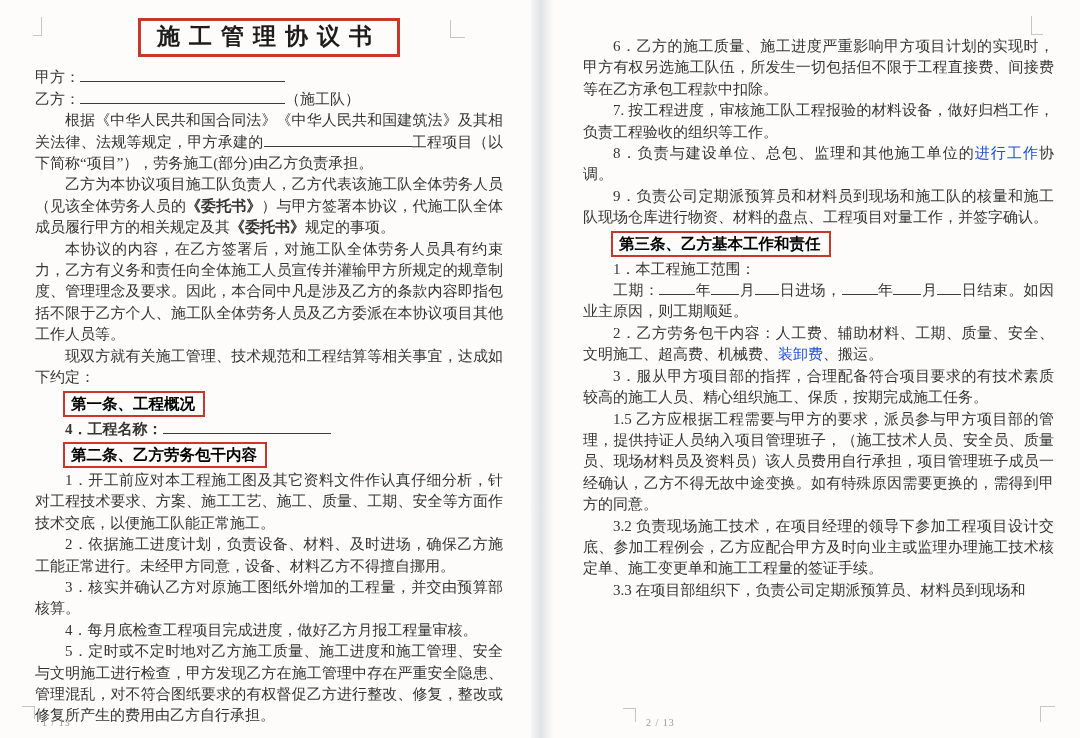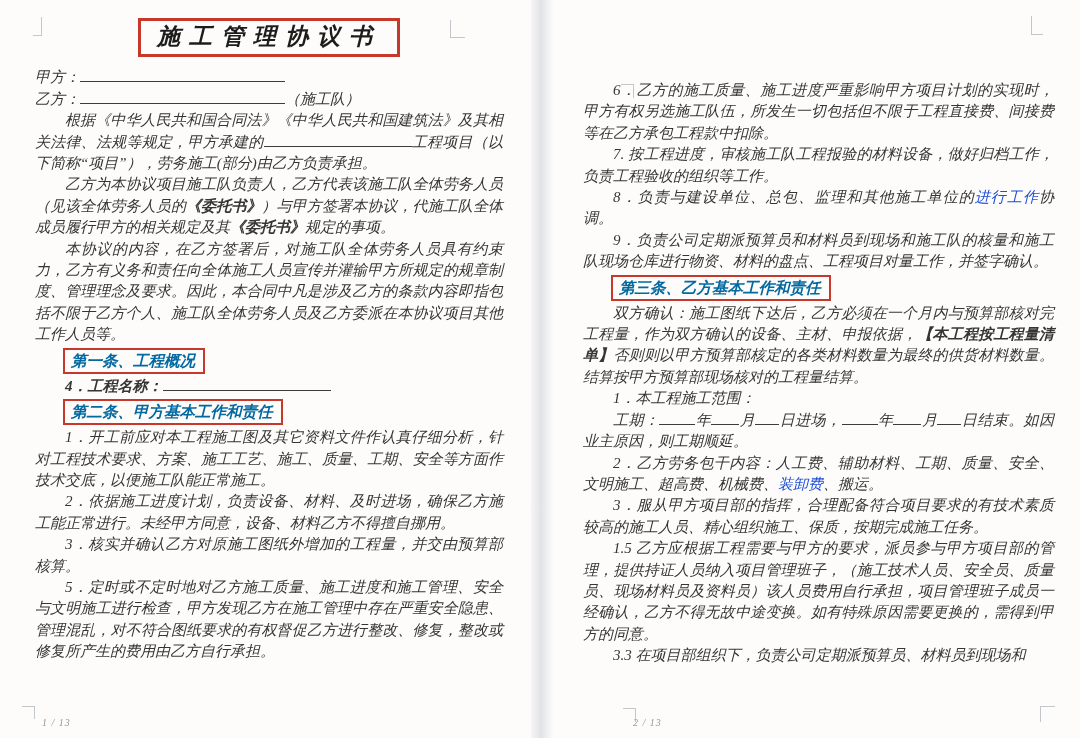--- a/index.html
+++ b/index.html
@@ -13,41 +13,40 @@
     background: #fdfdfd;
     overflow: hidden;
   }
 
   .page {
     position: absolute;
     top: 0;
     height: 738px;
     background: #fdfcfb;
     overflow: hidden;
-    font-style: italic;
   }
   .page-left  { left: 0;   width: 533px; }
   .page-right { left: 553px; width: 527px; }
 
   .page-divider {
     position: absolute;
     top: 0; left: 531px;
     width: 22px; height: 738px;
     background: linear-gradient(to right, #f6f6f7, #e2e3e6 45%, #eeeeef 70%, #fbfbfb);
   }
 
   .page-body {
     position: relative;
     color: #353535;
     font-size: 15px;
     line-height: 21.4px;
     text-align: justify;
   }
   .page-left  .page-body { padding: 12px 30px 0 35px; }
-  .page-right .page-body { padding: 36px 26px 0 30px; margin-top: 44px; }
+  .page-right .page-body { padding: 36px 26px 0 30px; }
 
   .para { text-indent: 2em; }
   .para.no-indent { text-indent: 0; }
 
   .title-row { text-align: center; text-indent: 0; margin: 6px 0 10px 0; }
   .title-box {
     display: inline-block;
     border: 3px solid #c6392a;
     padding: 5px 16px 7px 16px;
     font-size: 23px;
@@ -57,21 +56,21 @@
     background: #fdfcfb;
     text-indent: 0;
   }
 
   .heading-row { margin: 2px 0 2px 28px; text-indent: 0; }
   .heading-box {
     display: inline-block;
     border: 2.5px solid #c6392a;
     padding: 0px 8px 1px 6px;
     font-weight: 700;
-    color: #0369a1;
+    color: #000000;
     font-size: 15.5px;
     line-height: 21px;
   }
 
   .bold { font-weight: 700; }
   .red  { color: #1d4ed8; }   
   .red2 { color: #1d4ed8; }   
 
   .blank {
     display: inline-block;
@@ -80,21 +79,21 @@
   }
 
   .page-footer {
     position: absolute;
     bottom: 10px;
     font-size: 10px;
     color: #96989c;
     letter-spacing: 1px;
   }
   .page-left  .page-footer { left: 42px; }
-  .page-right .page-footer { left: 80px; }
+  .page-right .page-footer { left: 93px; }
 
   
   .mark { position: absolute; }
   .m-lb { border-left: 1.5px solid #c3c6cb; border-bottom: 1.5px solid #c3c6cb; }
   .m-rb { border-right: 1.5px solid #c3c6cb; border-bottom: 1.5px solid #c3c6cb; }
   .m-lt { border-left: 1.5px solid #c3c6cb; border-top: 1.5px solid #c3c6cb; }
   .m-rt { border-right: 1.5px solid #c3c6cb; border-top: 1.5px solid #c3c6cb; }
 </style>
 </head>
 <body>
@@ -105,48 +104,50 @@
     <span class="mark m-rb" style="left:33px; top:17px;  width:9px;  height:19px;"></span>
     <span class="mark m-lb" style="left:450px; top:20px; width:15px; height:18px;"></span>
     <span class="mark m-rt" style="left:22px; top:706px; width:13px; height:13px;"></span>
     <div class="page-body">
         <div class="title-row"><div class="title-box">施工管理协议书</div></div>
         <div class="para no-indent"><span>甲方：</span><span class="blank" style="width: 205px;"></span></div>
         <div class="para no-indent"><span>乙方：</span><span class="blank" style="width: 205px;"></span><span>（施工队）</span></div>
         <div class="para"><span>根据《中华人民共和国合同法》《中华人民共和国建筑法》及其相关法律、法规等规定，甲方承建的</span><span class="blank" style="width: 148px;"></span><span>工程项目（以下简称“项目”），劳务施工(部分)由乙方负责承担。</span></div>
         <div class="para"><span>乙方为本协议项目施工队负责人，乙方代表该施工队全体劳务人员（见该全体劳务人员的</span><span class="bold">《委托书》</span><span>）与甲方签署本协议，代施工队全体成员履行甲方的相关规定及其</span><span class="bold">《委托书》</span><span>规定的事项。</span></div>
         <div class="para"><span>本协议的内容，在乙方签署后，对施工队全体劳务人员具有约束力，乙方有义务和责任向全体施工人员宣传并灌输甲方所规定的规章制度、管理理念及要求。因此，本合同中凡是涉及乙方的条款内容即指包括不限于乙方个人、施工队全体劳务人员及乙方委派在本协议项目其他工作人员等。</span></div>
+        <div class="para"><span>现双方就有关施工管理、技术规范和工程结算等相关事宜，达成如下约定：</span></div>
         <div class="heading-row"><span class="heading-box">第一条、工程概况</span></div>
         <div class="para"><span class="bold">4．工程名称：</span><span class="blank" style="width: 168px;"></span></div>
-        <div class="heading-row"><span class="heading-box">第二条、甲方基本工作和责任</span></div>
+        <div class="heading-row"><span class="heading-box">第二条、乙方劳务包干内容</span></div>
         <div class="para"><span>1．开工前应对本工程施工图及其它资料文件作认真仔细分析，针对工程技术要求、方案、施工工艺、施工、质量、工期、安全等方面作技术交底，以便施工队能正常施工。</span></div>
         <div class="para"><span>2．依据施工进度计划，负责设备、材料、及时进场，确保乙方施工能正常进行。未经甲方同意，设备、材料乙方不得擅自挪用。</span></div>
         <div class="para"><span>3．核实并确认乙方对原施工图纸外增加的工程量，并交由预算部核算。</span></div>
+        <div class="para"><span>4．每月底检查工程项目完成进度，做好乙方月报工程量审核。</span></div>
         <div class="para"><span>5．定时或不定时地对乙方施工质量、施工进度和施工管理、安全与文明施工进行检查，甲方发现乙方在施工管理中存在严重安全隐患、管理混乱，对不符合图纸要求的有权督促乙方进行整改、修复，整改或修复所产生的费用由乙方自行承担。</span></div>
       </div>
     <div class="page-footer">1 / 13</div>
   </div>
 
   <div class="page-divider"></div>
 
   <div class="page page-right">
     <span class="mark m-rt" style="left:68px;  top:84px;  width:13px; height:14px;"></span>
     <span class="mark m-lb" style="left:478px; top:16px;  width:12px; height:19px;"></span>
     <span class="mark m-rt" style="left:70px;  top:708px; width:13px; height:14px;"></span>
     <span class="mark m-lt" style="left:487px; top:706px; width:15px; height:16px;"></span>
     <div class="page-body">
         <div class="para"><span>6．乙方的施工质量、施工进度严重影响甲方项目计划的实现时，甲方有权另选施工队伍，所发生一切包括但不限于工程直接费、间接费等在乙方承包工程款中扣除。</span></div>
         <div class="para"><span>7. 按工程进度，审核施工队工程报验的材料设备，做好归档工作，负责工程验收的组织等工作。</span></div>
         <div class="para"><span>8．负责与建设单位、总包、监理和其他施工单位的</span><span class="red">进行工作</span><span>协调。</span></div>
         <div class="para"><span>9．负责公司定期派预算员和材料员到现场和施工队的核量和施工队现场仓库进行物资、材料的盘点、工程项目对量工作，并签字确认。</span></div>
         <div class="heading-row"><span class="heading-box">第三条、乙方基本工作和责任</span></div>
-        <div class="para"><span>双方确认：施工图纸下达后，乙方必须在一个月内与预算部核对完工程量，作为双方确认的设备、主材、申报依据，</span><span class="bold">【本工程按工程量清单】</span><span>否则则以甲方预算部核定的各类材料数量为最终的供货材料数量。结算按甲方预算部现场核对的工程量结算。</span></div>
         <div class="para"><span>1．本工程施工范围：</span></div>
         <div class="para"><span>工期：</span><span class="blank" style="width: 36px;"></span><span>年</span><span class="blank" style="width: 28px;"></span><span>月</span><span class="blank" style="width: 24px;"></span><span>日进场，</span><span class="blank" style="width: 36px;"></span><span>年</span><span class="blank" style="width: 28px;"></span><span>月</span><span class="blank" style="width: 24px;"></span><span>日结束。如因业主原因，则工期顺延。</span></div>
         <div class="para"><span>2．乙方劳务包干内容：人工费、辅助材料、工期、质量、安全、文明施工、超高费、机械费、</span><span class="red2">装卸费</span><span>、搬运。</span></div>
         <div class="para"><span>3．服从甲方项目部的指挥，合理配备符合项目要求的有技术素质较高的施工人员、精心组织施工、保质，按期完成施工任务。</span></div>
         <div class="para"><span>1.5 乙方应根据工程需要与甲方的要求，派员参与甲方项目部的管理，提供持证人员纳入项目管理班子，（施工技术人员、安全员、质量员、现场材料员及资料员）该人员费用自行承担，项目管理班子成员一经确认，乙方不得无故中途变换。如有特殊原因需要更换的，需得到甲方的同意。</span></div>
+        <div class="para"><span>3.2 负责现场施工技术，在项目经理的领导下参加工程项目设计交底、参加工程例会，乙方应配合甲方及时向业主或监理办理施工技术核定单、施工变更单和施工工程量的签证手续。</span></div>
         <div class="para"><span>3.3 在项目部组织下，负责公司定期派预算员、材料员到现场和</span></div>
       </div>
     <div class="page-footer">2 / 13</div>
   </div>
 
 </div>
 
 </body></html>

